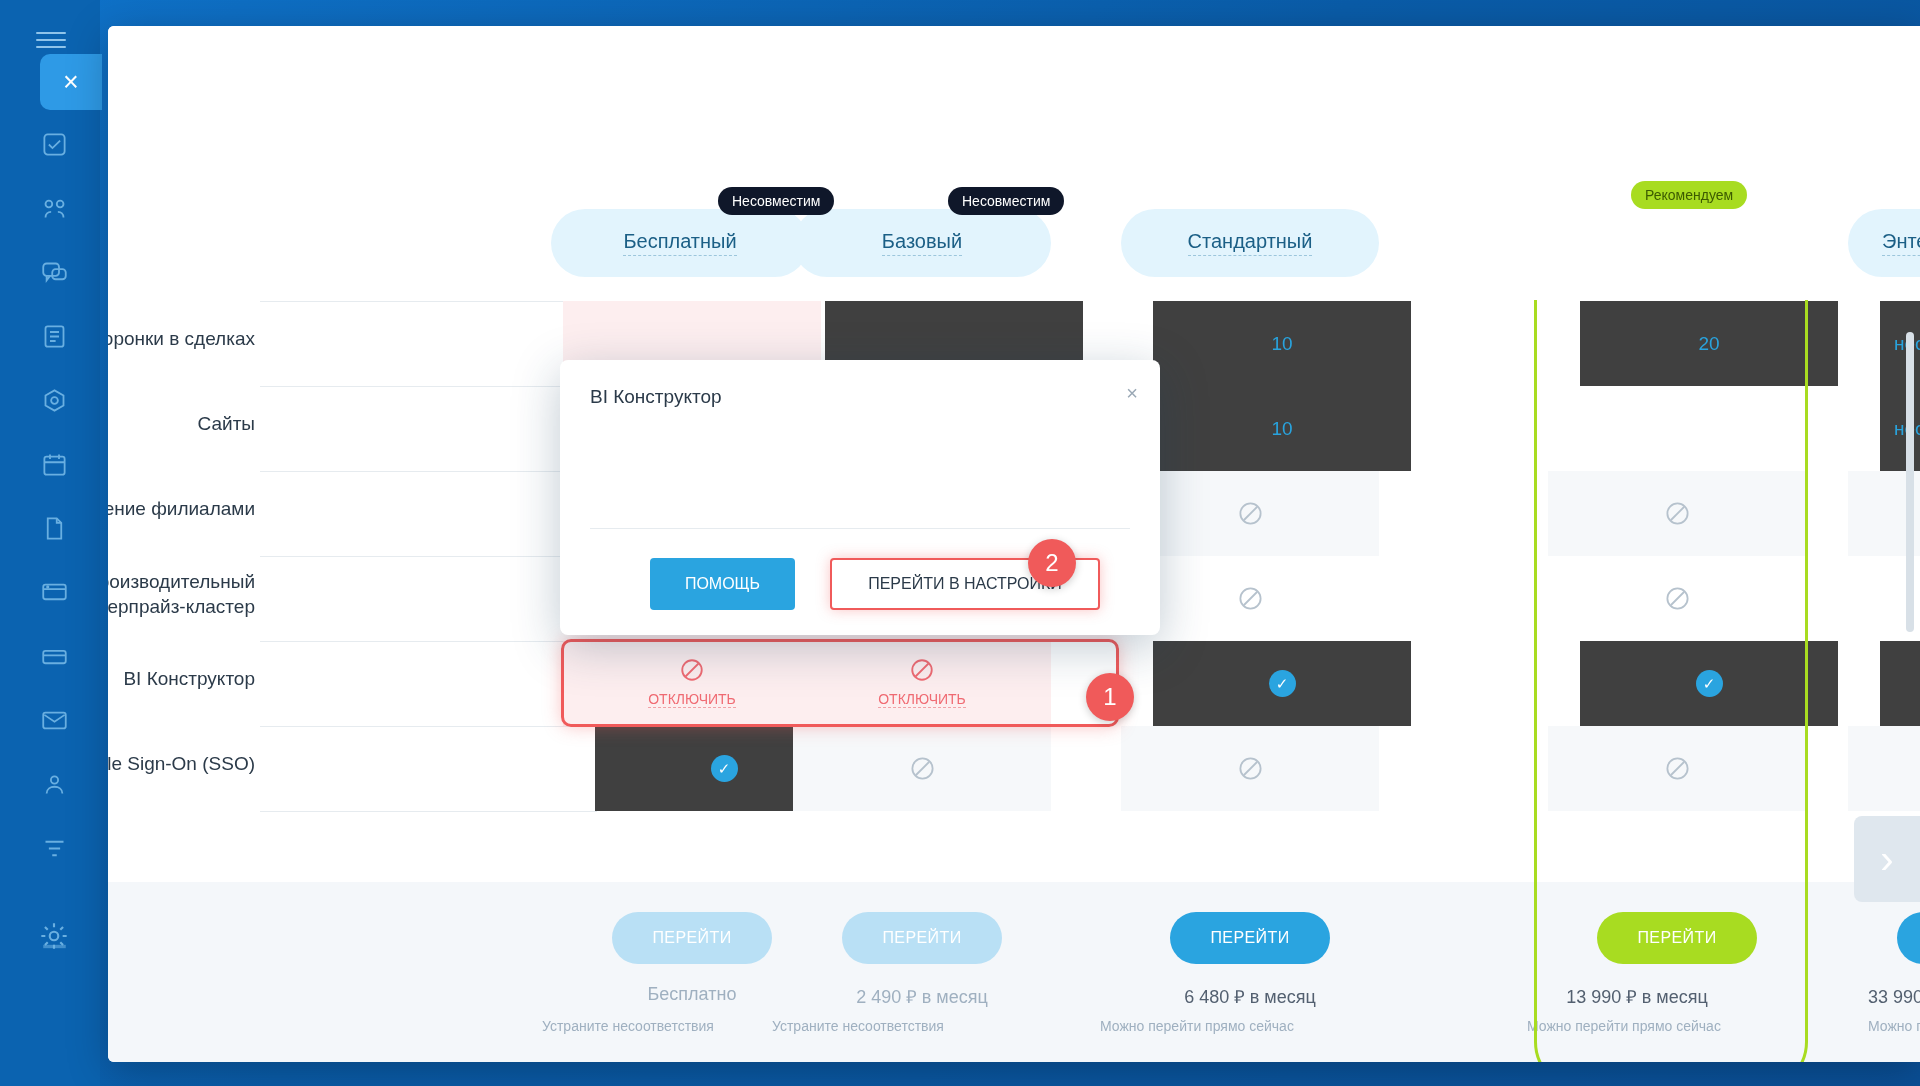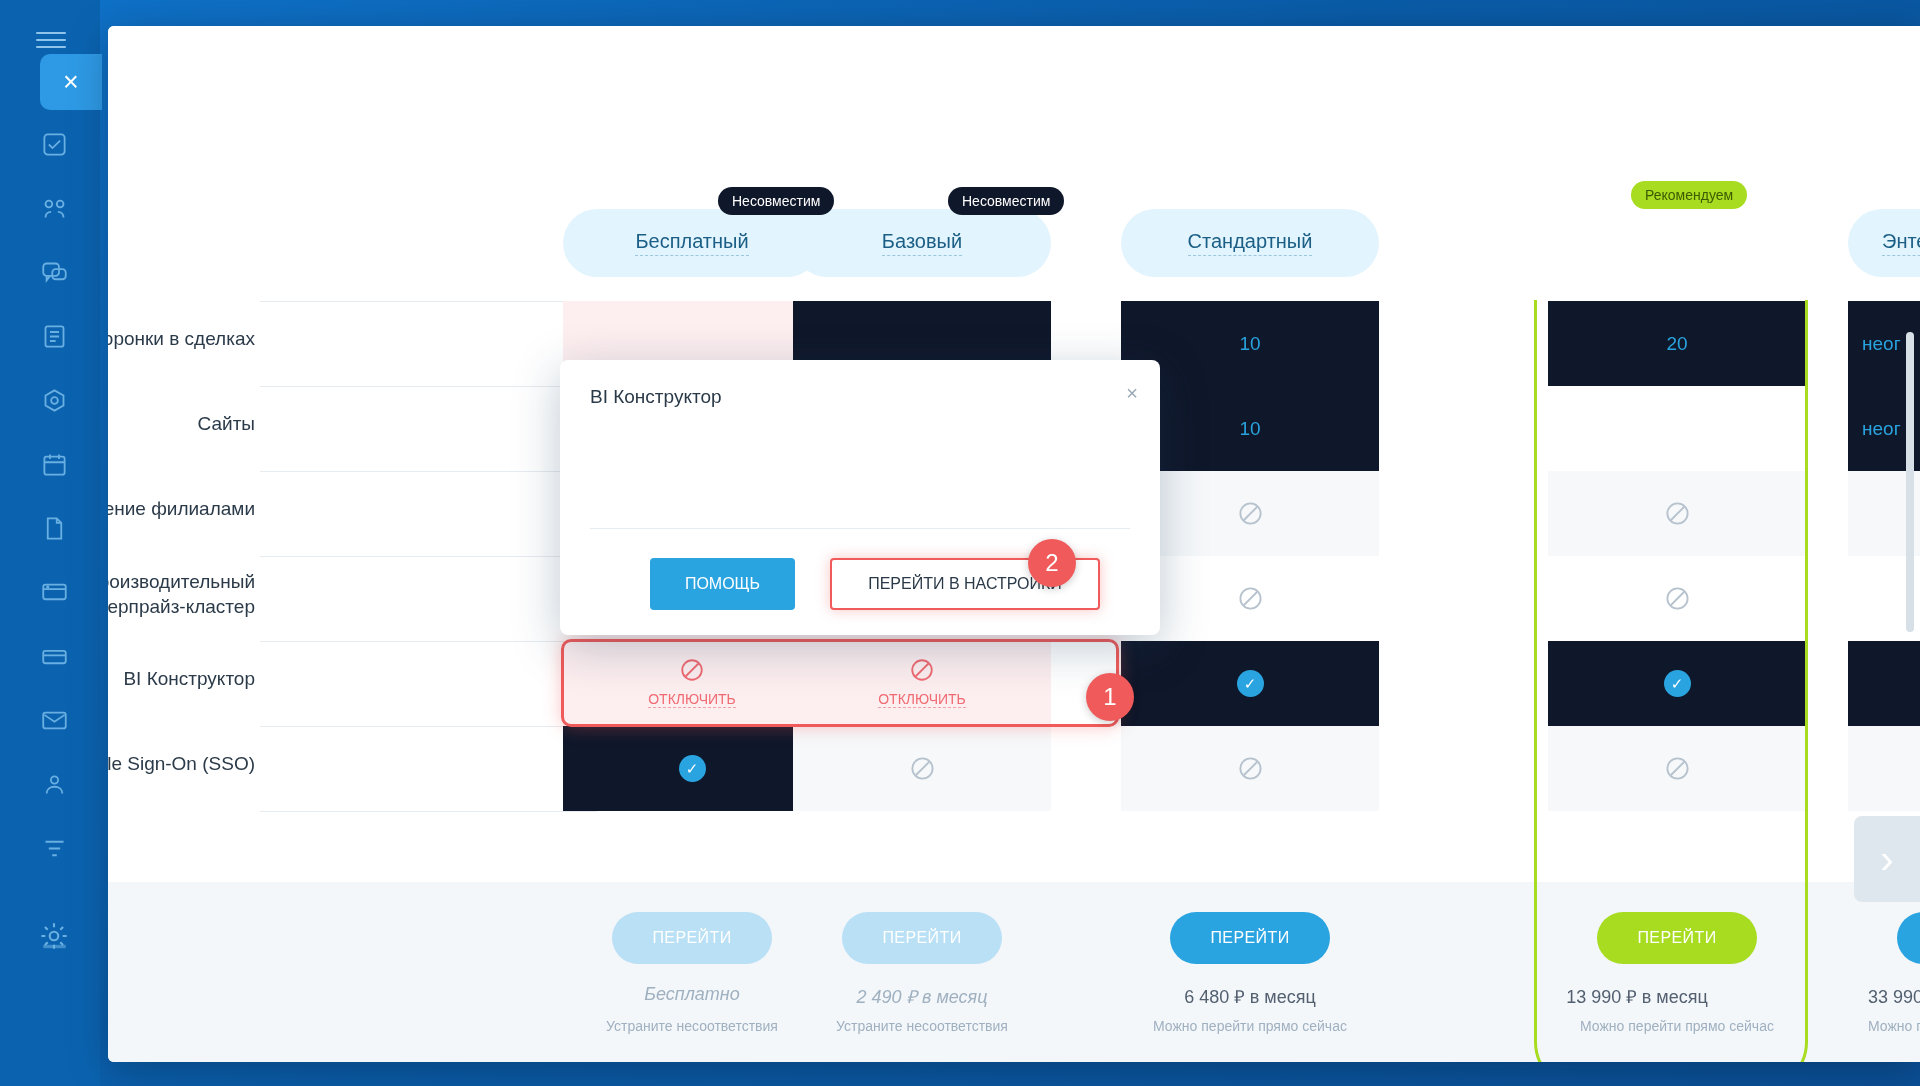--- a/index.html
+++ b/index.html
@@ -81,21 +81,21 @@
     text-align:right; font-size:19px; color:#2b3a49; line-height:1.25;
   }
   .rowline {
     position:absolute; left:152px; width:337px; height:1px; background:#e6ebef;
   }
   .cell {
     position:absolute; width:258px; height:85px;
     display:flex; align-items:center; justify-content:center;
     font-size:19px;
   }
-  .cell.blue { background:#0f172a; color:#29a3dd; }
+  .cell.blue { background:#404040; color:#29a3dd;margin-left:32px; }
   .cell.grey { background:#f6f8fa; }
   .cell.pink { background:#fdeeef; }
   .cell.white { background:#fff; }
   .tick {
     width:27px; height:27px; border-radius:50%; background:#2aa4e0;
     display:flex; align-items:center; justify-content:center; color:#fff; font-size:15px;
   }
   .noent { width:27px; height:27px; }
   .disable-cell { color:#f06a72; font-size:14px; text-align:center; line-height:1.5; }
   .disable-cell .lbl { border-bottom:1px dashed #f2a2a7; }
@@ -108,23 +108,23 @@
     position:absolute; top:886px; width:160px; height:52px; border-radius:26px;
     display:flex; align-items:center; justify-content:center;
     color:#fff; font-size:16px; letter-spacing:.4px;
   }
   .buy-btn.pale { background:#b9e0f5; }
   .buy-btn.blue { background:#2aa4e0; }
   .buy-btn.green { background:#a8dc21; color:#fff; }
   .price {
     position:absolute; top:958px; width:258px; text-align:center; font-size:18px; color:#536070;
   }
-  .price.light { color:#9fb0c0;font-style:italic; }
+  .price.light { color:#9fb0c0; }
   .subnote {
-    position:absolute; top:992px; width:300px; text-align:center; font-size:14px; color:#9fb0c0;
+    position:absolute; top:992px; width:300px; font-size:14px; color:#9fb0c0;
   }
   
   .ghost {
     position:absolute; font-size:25px; color:#c9d7e2;
   }
   
   .popover {
     position:absolute; left:560px; top:360px; width:600px; height:275px;
     background:#fff; border-radius:8px; box-shadow:0 12px 48px rgba(25,60,90,.28);
     z-index:40;
@@ -389,21 +389,21 @@
     <div class="cell blue" style="left:1740px; top:1px; justify-content:flex-start; padding-left:14px">неог</div>
     <div class="cell blue" style="left:1740px; top:86px; justify-content:flex-start; padding-left:14px">неог</div>
     <div class="cell grey" style="left:1740px; top:171px"></div>
     <div class="cell white" style="left:1740px; top:256px"></div>
     <div class="cell blue" style="left:1740px; top:341px"></div>
     <div class="cell grey" style="left:1740px; top:426px"></div>
   </div>
 
   <div class="plans-header">
     <div class="plan-badge red" style="left:610px">Несовместим</div>
-    <div class="plan-col" style="left:455px">
+    <div class="plan-col" style="left:443px">
       <span class="pname">Бесплатный</span>
     </div>
 
     <div class="plan-badge red" style="left:840px">Несовместим</div>
     <div class="plan-col" style="left:1013px">
       <span class="pname">Стандартный</span>
     </div>
 
     <div class="plan-col" style="left:685px">
       <span class="pname">Базовый</span>

